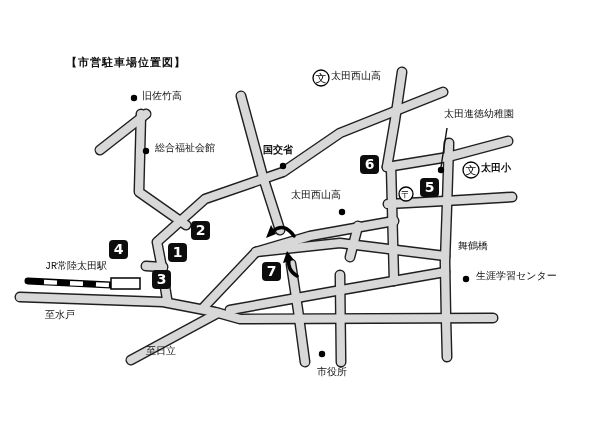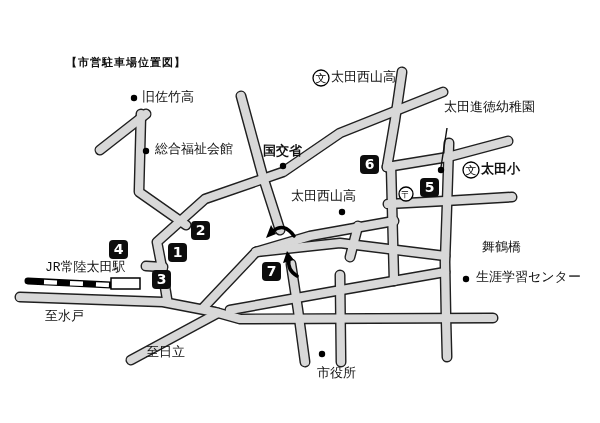--- a/index.html
+++ b/index.html
@@ -1,20 +1,20 @@
 <!DOCTYPE html>
 <html><head>
 <meta charset="utf-8">
 <style>
   html,body{margin:0;padding:0;background:#fff;}
   .map{position:relative;width:600px;height:423px;background:#fff;overflow:hidden;
        font-family:"DejaVu Sans",sans-serif;color:#111;}
   .map svg{position:absolute;left:0;top:0;}
   .title{position:absolute;font-size:11px;font-weight:bold;letter-spacing:1px;white-space:nowrap;}
-  .plabel{position:absolute;font-size:13px;white-space:nowrap;line-height:1.1;}
+  .plabel{position:absolute;font-size:10px;white-space:nowrap;line-height:1.1;}
   .marker{position:absolute;width:19px;height:19px;border-radius:4px;
           color:#fff;font-size:14px;font-weight:bold;text-align:center;line-height:19px;}
 </style>
 </head>
 <body>
 
 <div class="map">
   <svg id="map-svg" width="600" height="423" viewBox="0 0 600 423">
       <g fill="none" stroke="#1f1f1f" stroke-width="11" stroke-linecap="round" stroke-linejoin="round">
         <path d="M 100,150 L 146,114"></path>
@@ -91,25 +91,25 @@
       </g>
     </svg>
   <div class="title" style="left:66px;top:55px;">【市営駐車場位置図】</div>
   <div id="labels">
       <div class="plabel" style="left: 142px; top: 90px; text-align: center;">旧佐竹高</div>
       <div class="plabel" style="left: 155px; top: 143px; font-family: Liberation Mono, monospace;">総合福祉会館</div>
       <div class="plabel" style="left: 263px; top: 144px; font-weight: bold;">国交省</div>
       <div class="plabel" style="left: 291px; top: 189px;">太田西山高</div>
       <div class="plabel" style="left: 317px; top: 366px;">市役所</div>
       <div class="plabel" style="left: 476px; top: 270px;">生涯学習センター</div>
-      <div class="plabel" style="left: 458px; top: 240px; margin-left: 24px;">舞鶴橋</div>
+      <div class="plabel" style="left: 458px; top: 240px;">舞鶴橋</div>
       <div class="plabel" style="left: 45px; top: 309px;">至水戸</div>
       <div class="plabel" style="left: 146px; top: 345px;">至日立</div>
       <div class="plabel" style="left: 45px; top: 261px; font-family: Liberation Mono, monospace;">JR常陸太田駅</div>
-      <div class="plabel" style="left: 444px; top: 100px;">太田進徳幼稚園</div>
+      <div class="plabel" style="left: 444px; top: 108px;">太田進徳幼稚園</div>
       <div class="plabel" style="left: 331px; top: 70px;">太田西山高</div>
       <div class="plabel" style="left: 481px; top: 162px; font-weight: bold;">太田小</div>
     </div>
   <div id="markers">
       <div class="marker" style="left: 168px; top: 243px; background: rgb(13, 13, 13); color: rgb(255, 255, 255);">1</div>
       <div class="marker" style="left: 191px; top: 221px; background: rgb(13, 13, 13); color: rgb(255, 255, 255);">2</div>
       <div class="marker" style="left: 152px; top: 270px; background: rgb(13, 13, 13); color: rgb(255, 255, 255);">3</div>
       <div class="marker" style="left: 109px; top: 240px; background: rgb(13, 13, 13); color: rgb(255, 255, 255);">4</div>
       <div class="marker" style="left: 420px; top: 178px; background: rgb(13, 13, 13); color: rgb(255, 255, 255);">5</div>
       <div class="marker" style="left: 360px; top: 155px; background: rgb(13, 13, 13); color: rgb(255, 255, 255);">6</div>

